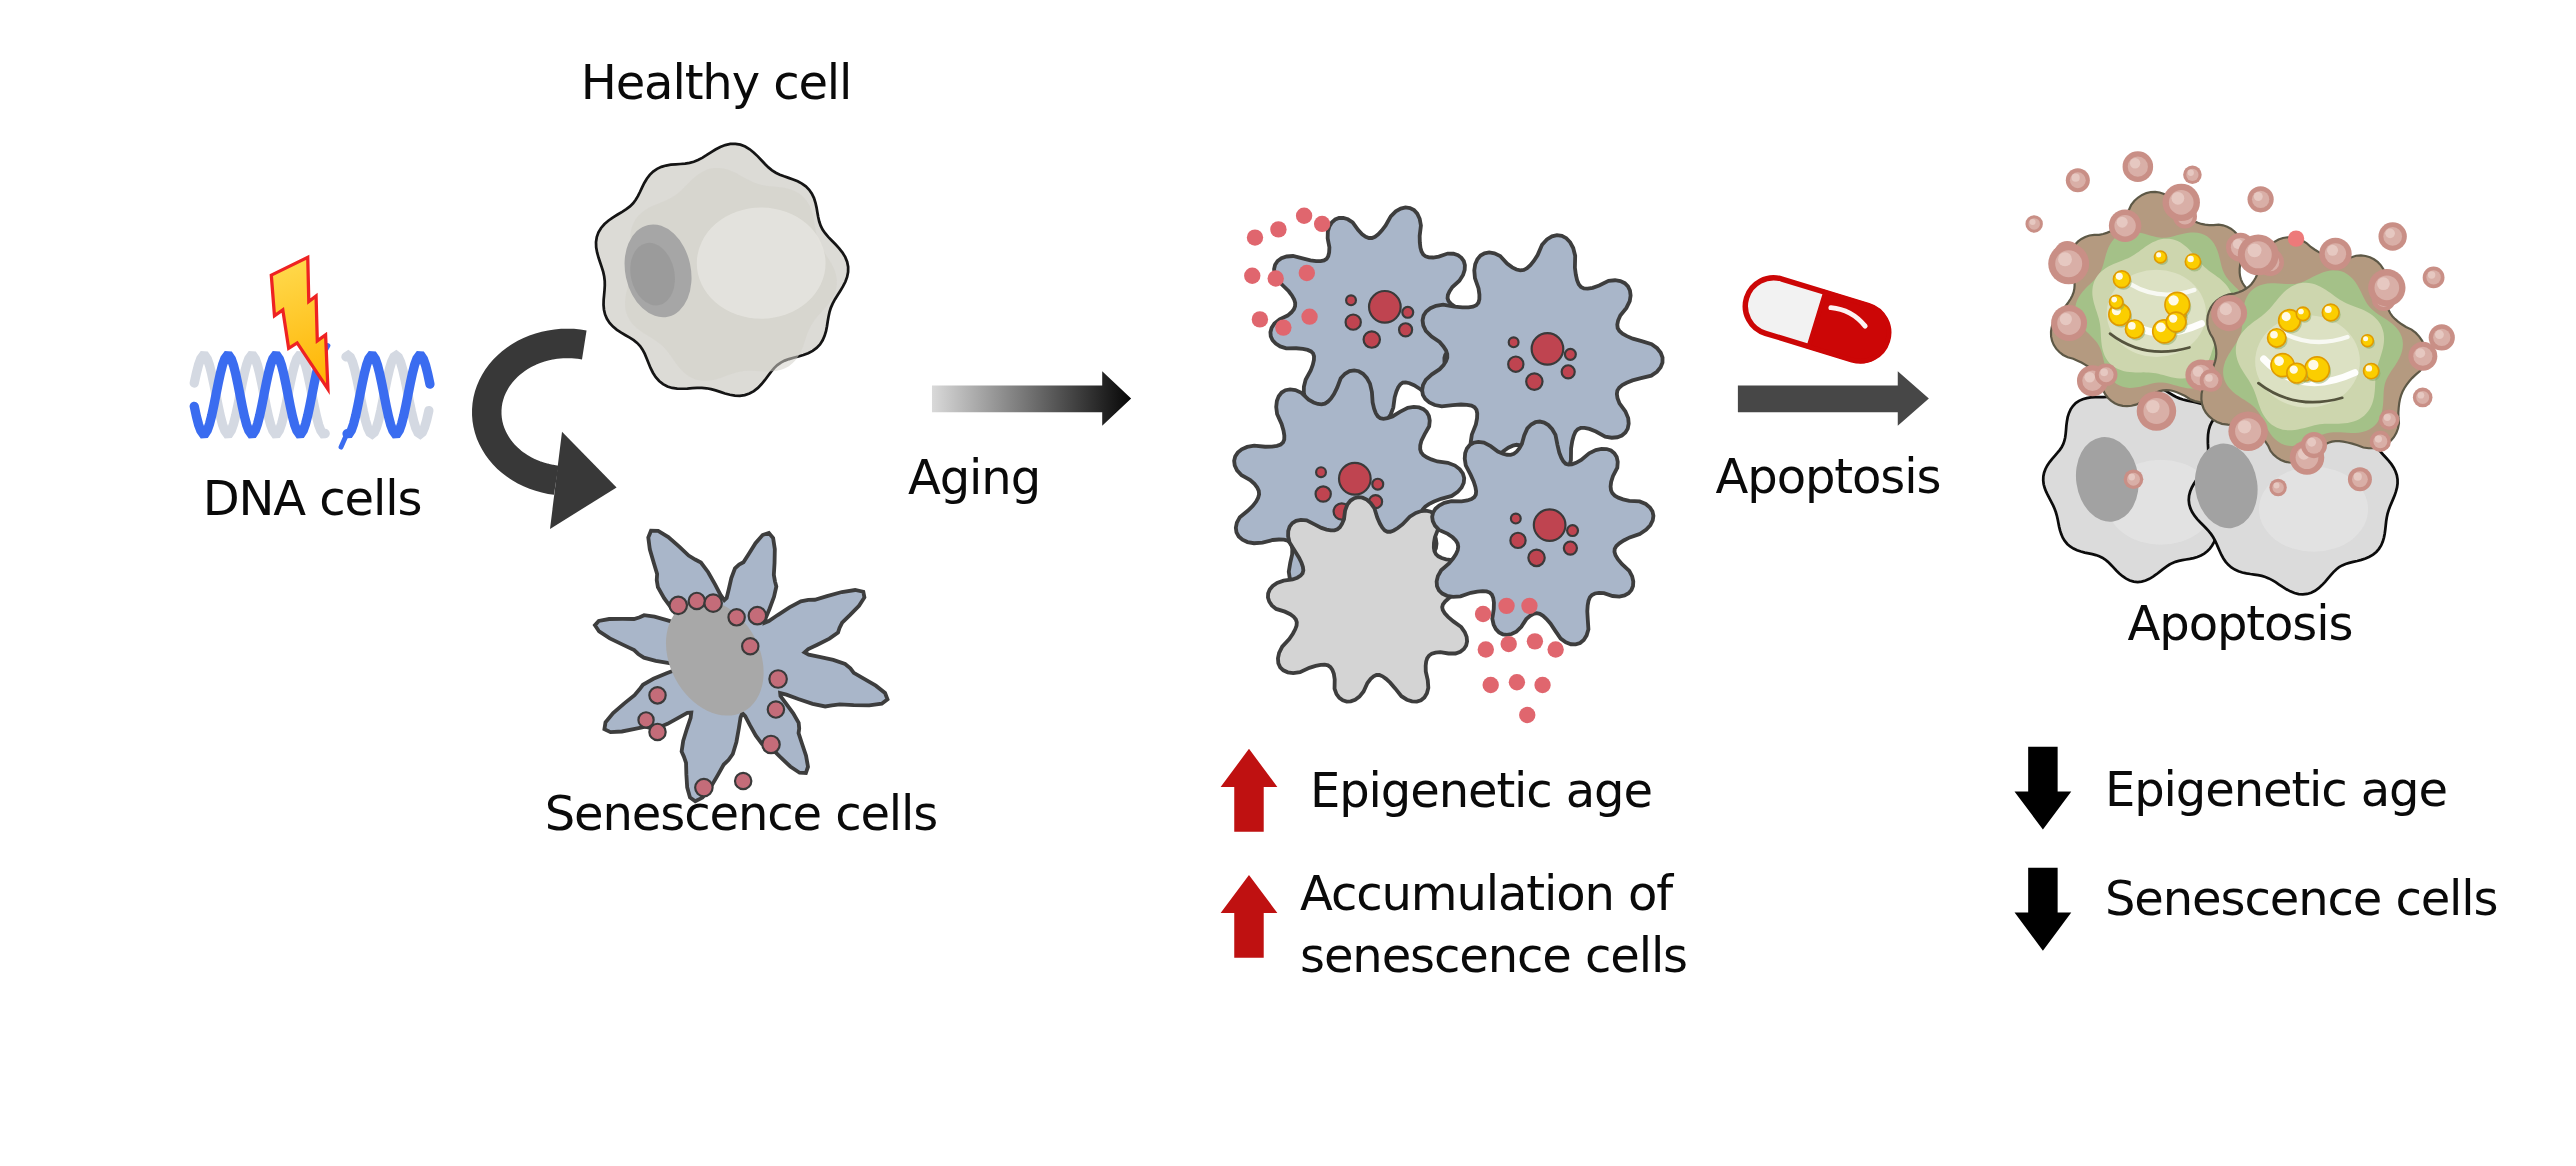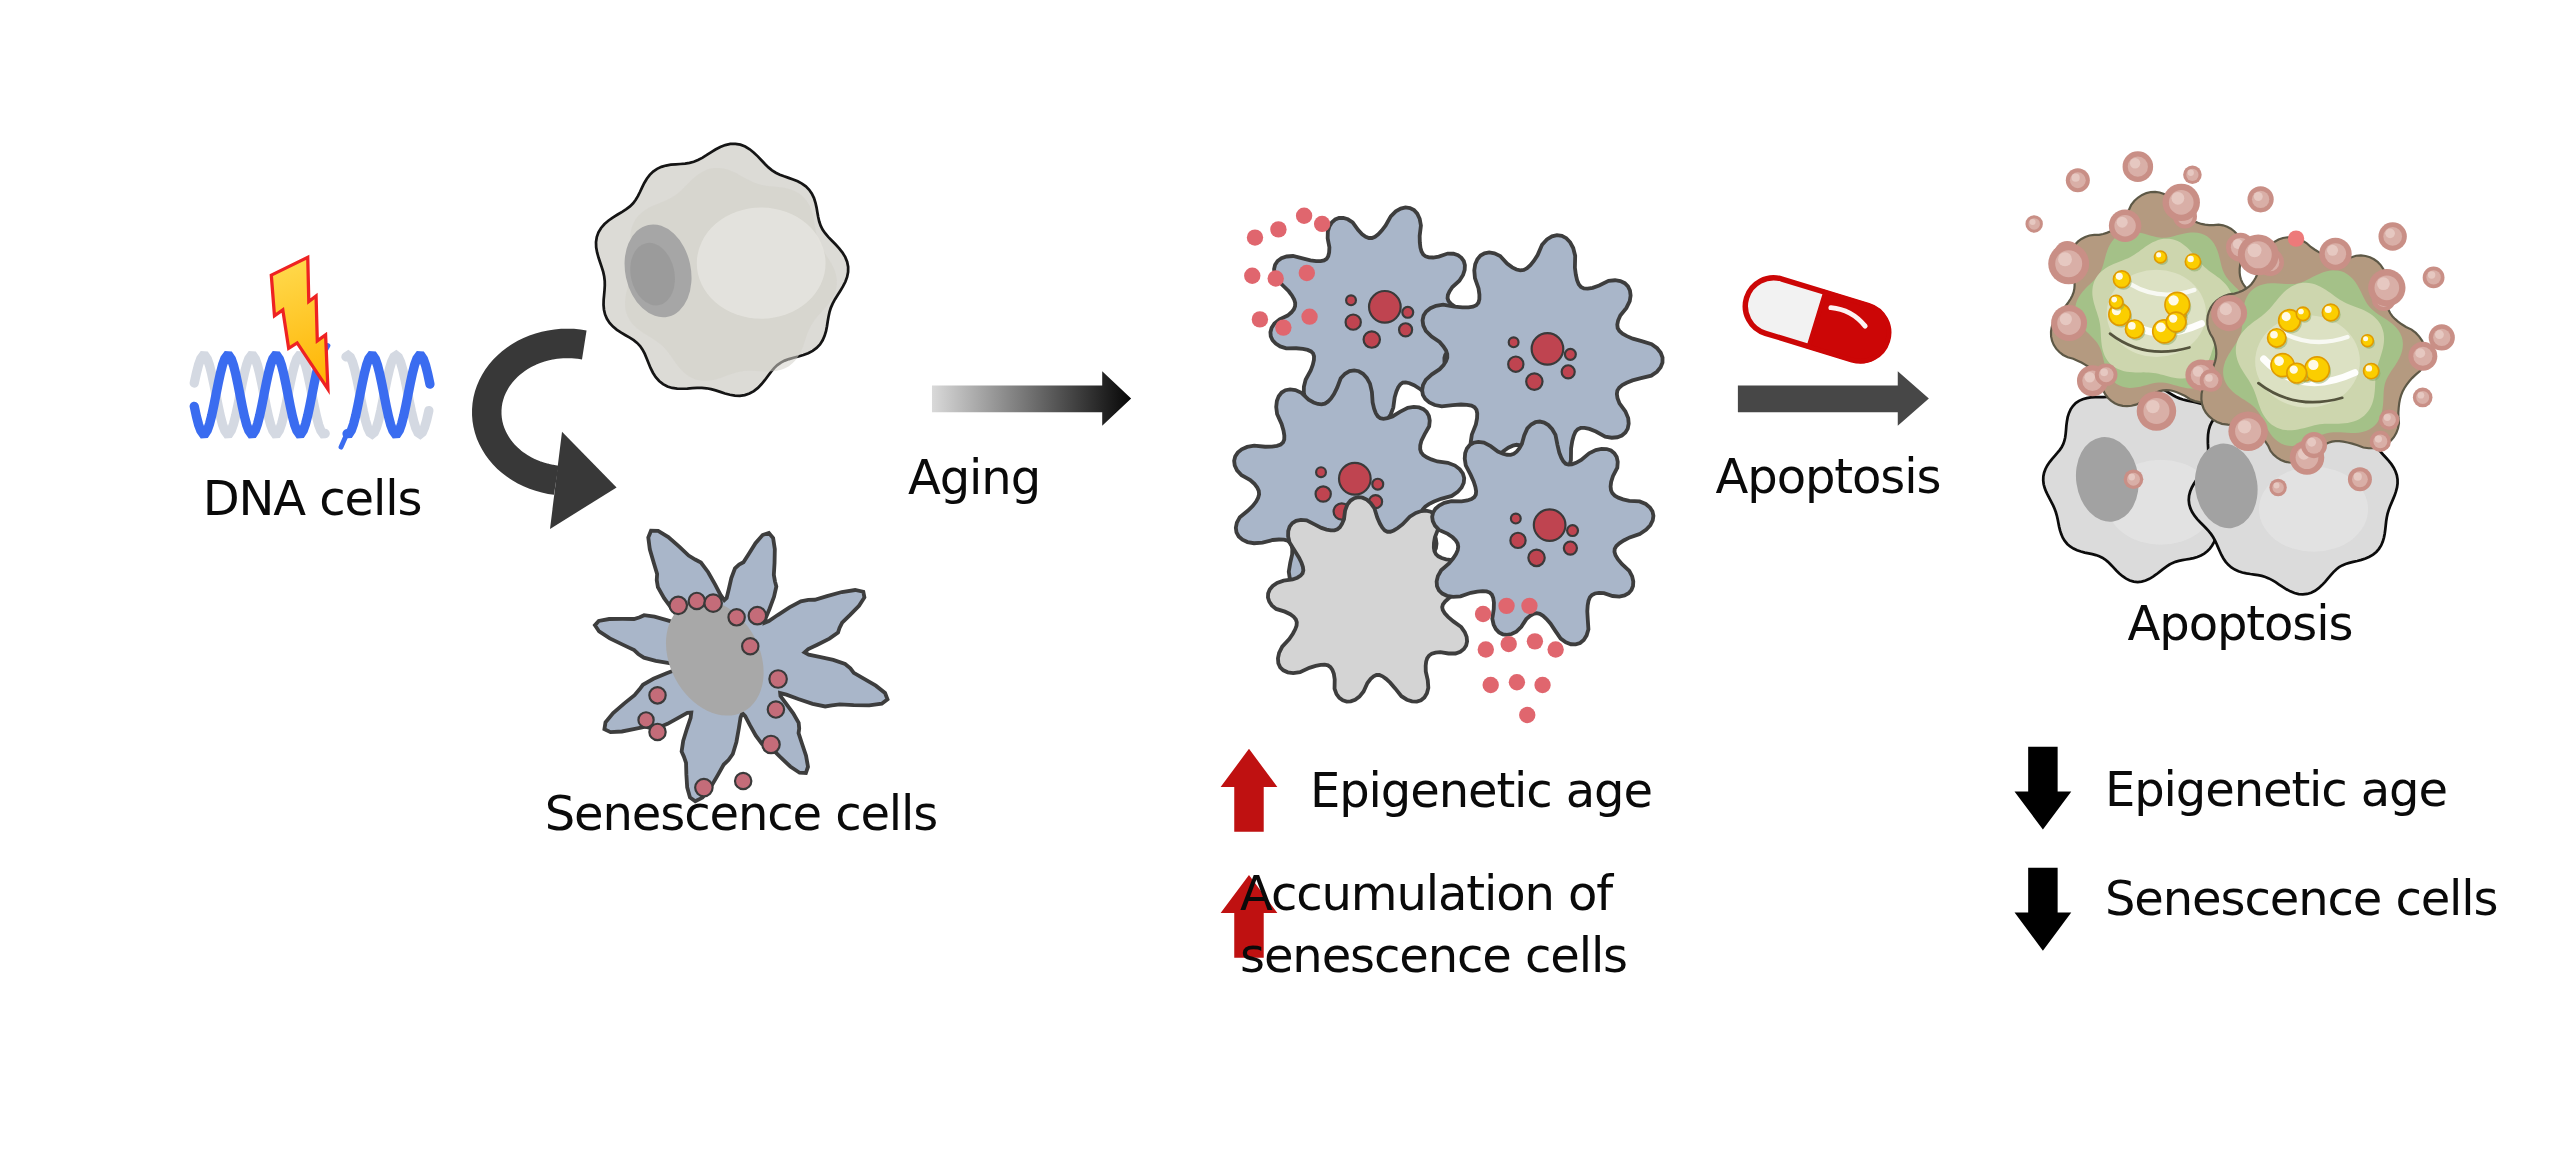--- a/index.html
+++ b/index.html
@@ -344,36 +344,37 @@
           <stop offset="0%" stop-color="#d9d9d9"></stop>
           <stop offset="100%" stop-color="#060606"></stop>
         </linearGradient>
         <linearGradient id="boltGrad" gradientUnits="userSpaceOnUse" x1="10" y1="-240" x2="10" y2="0">
           <stop offset="0%" stop-color="#ffd84a"></stop>
           <stop offset="100%" stop-color="#ffb300"></stop>
         </linearGradient>
       </defs>
     </svg>
 
+  <div class="label centered" style="left:716px;top:82px">Healthy cell</div>
 
   <div class="label centered" style="left:312px;top:498px">DNA cells</div>
 
   <div class="label centered" style="left:741px;top:813px">Senescence cells</div>
 
   <div class="label centered" style="left:974px;top:477px">Aging</div>
 
   <div class="label centered" style="left:1828px;top:476px">Apoptosis</div>
 
   <div class="label centered" style="left:2240px;top:623px">Apoptosis</div>
 
   <div class="stat-text" style="left:1310px;top:790px">
     <span>Epigenetic age</span>
   </div>
 
-  <div class="stat-text" style="left:1240px;top:924px">
+  <div class="stat-text" style="left:1300px;top:924px">
     <span>Accumulation of</span>
     <span>senescence cells</span>
   </div>
 
   <div class="stat-text" style="left:2105px;top:789px">
     <span>Epigenetic age</span>
   </div>
 
   <div class="stat-text" style="left:2105px;top:898px">
     <span>Senescence cells</span>

